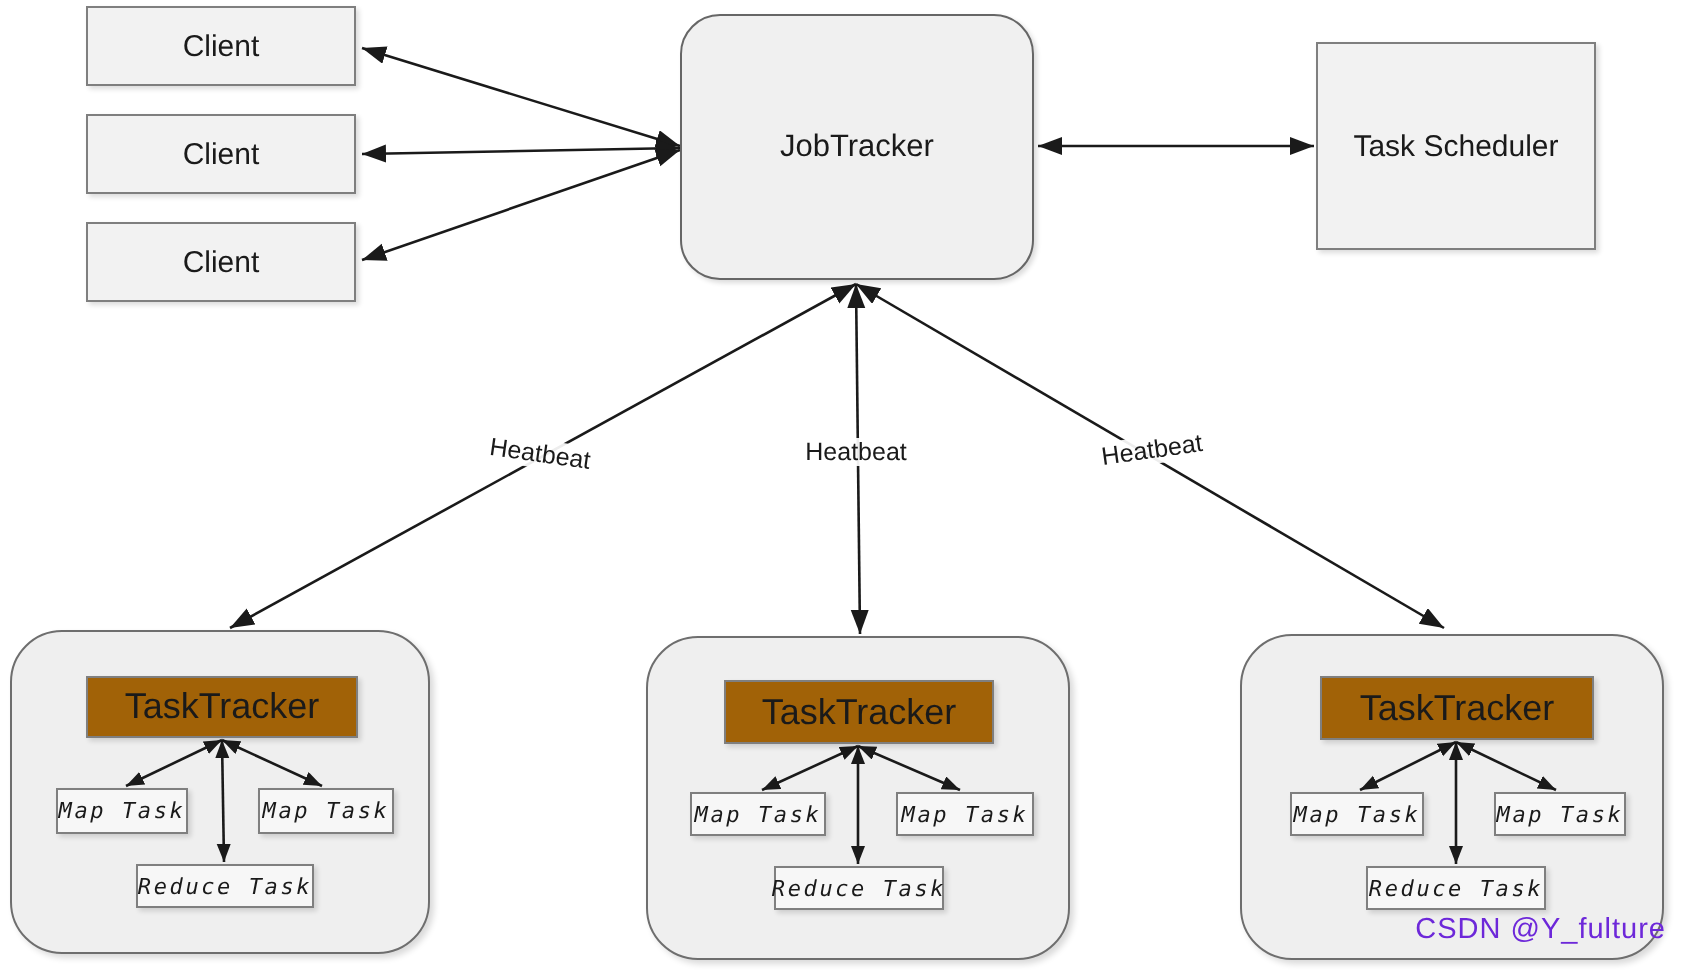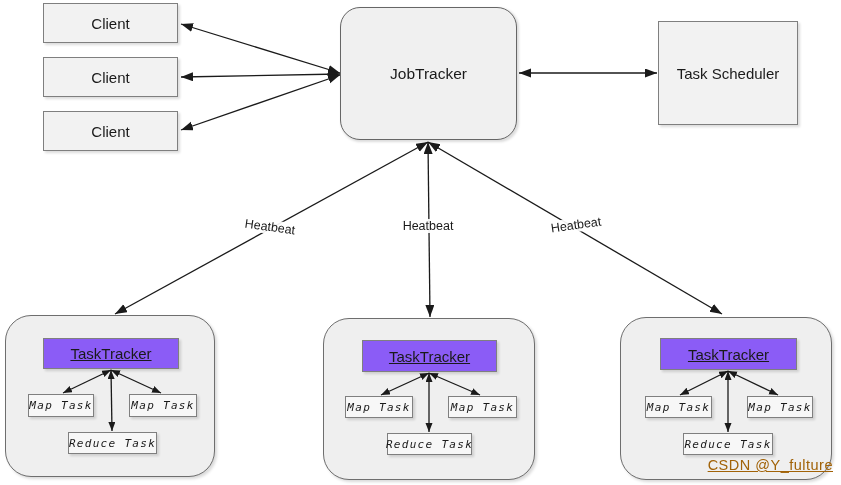--- a/index.html
+++ b/index.html
@@ -35,21 +35,21 @@
   .client{left:43px;width:135px;height:40px;font-size:15px;}
   .client1{top:3px;}
   .client2{top:57px;}
   .client3{top:111px;}
   .jobtracker{
     left:340px;top:7px;width:177px;height:133px;
     border-radius:20px;border:1.4px solid #666;
     font-size:15.5px;background:#f0f0f0;
   }
   .scheduler{left:658px;top:21px;width:140px;height:104px;font-size:15px;}
-  .tt-box{background:#8b5cf6;font-size:15px;text-decoration:underline;}
+  .tt-box{background:#a16207;font-size:18px;}
   .tt1{left:43px;top:338px;width:136px;height:31px;}
   .tt2{left:362px;top:340px;width:135px;height:32px;}
   .tt3{left:660px;top:338px;width:137px;height:32px;}
   .task{
     background:#f7f7f7;
     font-family:"DejaVu Sans Mono","Liberation Mono",monospace;
     font-size:11px;letter-spacing:1.3px;white-space:nowrap;font-style:italic;
   }
   .g1m1{left:28px;top:394px;width:66px;height:23px;}
   .g1m2{left:129px;top:394px;width:68px;height:23px;}
@@ -71,21 +71,21 @@
     padding:0 3px;
     font-size:12.5px;color:#1a1a1a;
     white-space:nowrap;
   }
   .hb1{left:270px;top:227px;transform:translate(-50%,-50%) rotate(8deg);}
   .hb2{left:428px;top:226px;transform:translate(-50%,-50%);}
   .hb3{left:576px;top:225px;transform:translate(-50%,-50%) rotate(-8deg);}
   
   .watermark{
     position:absolute;right:8px;top:457px;z-index:5;
-    font-size:14.5px;color:#a16207;letter-spacing:0.5px;text-decoration:underline;
+    font-size:14.5px;color:#6d28d9;letter-spacing:0.5px;
   }
 </style>
 </head>
 <body>
 
 <div class="canvas">
 
   <div class="group group1"></div>
   <div class="group group2"></div>
   <div class="group group3"></div>

